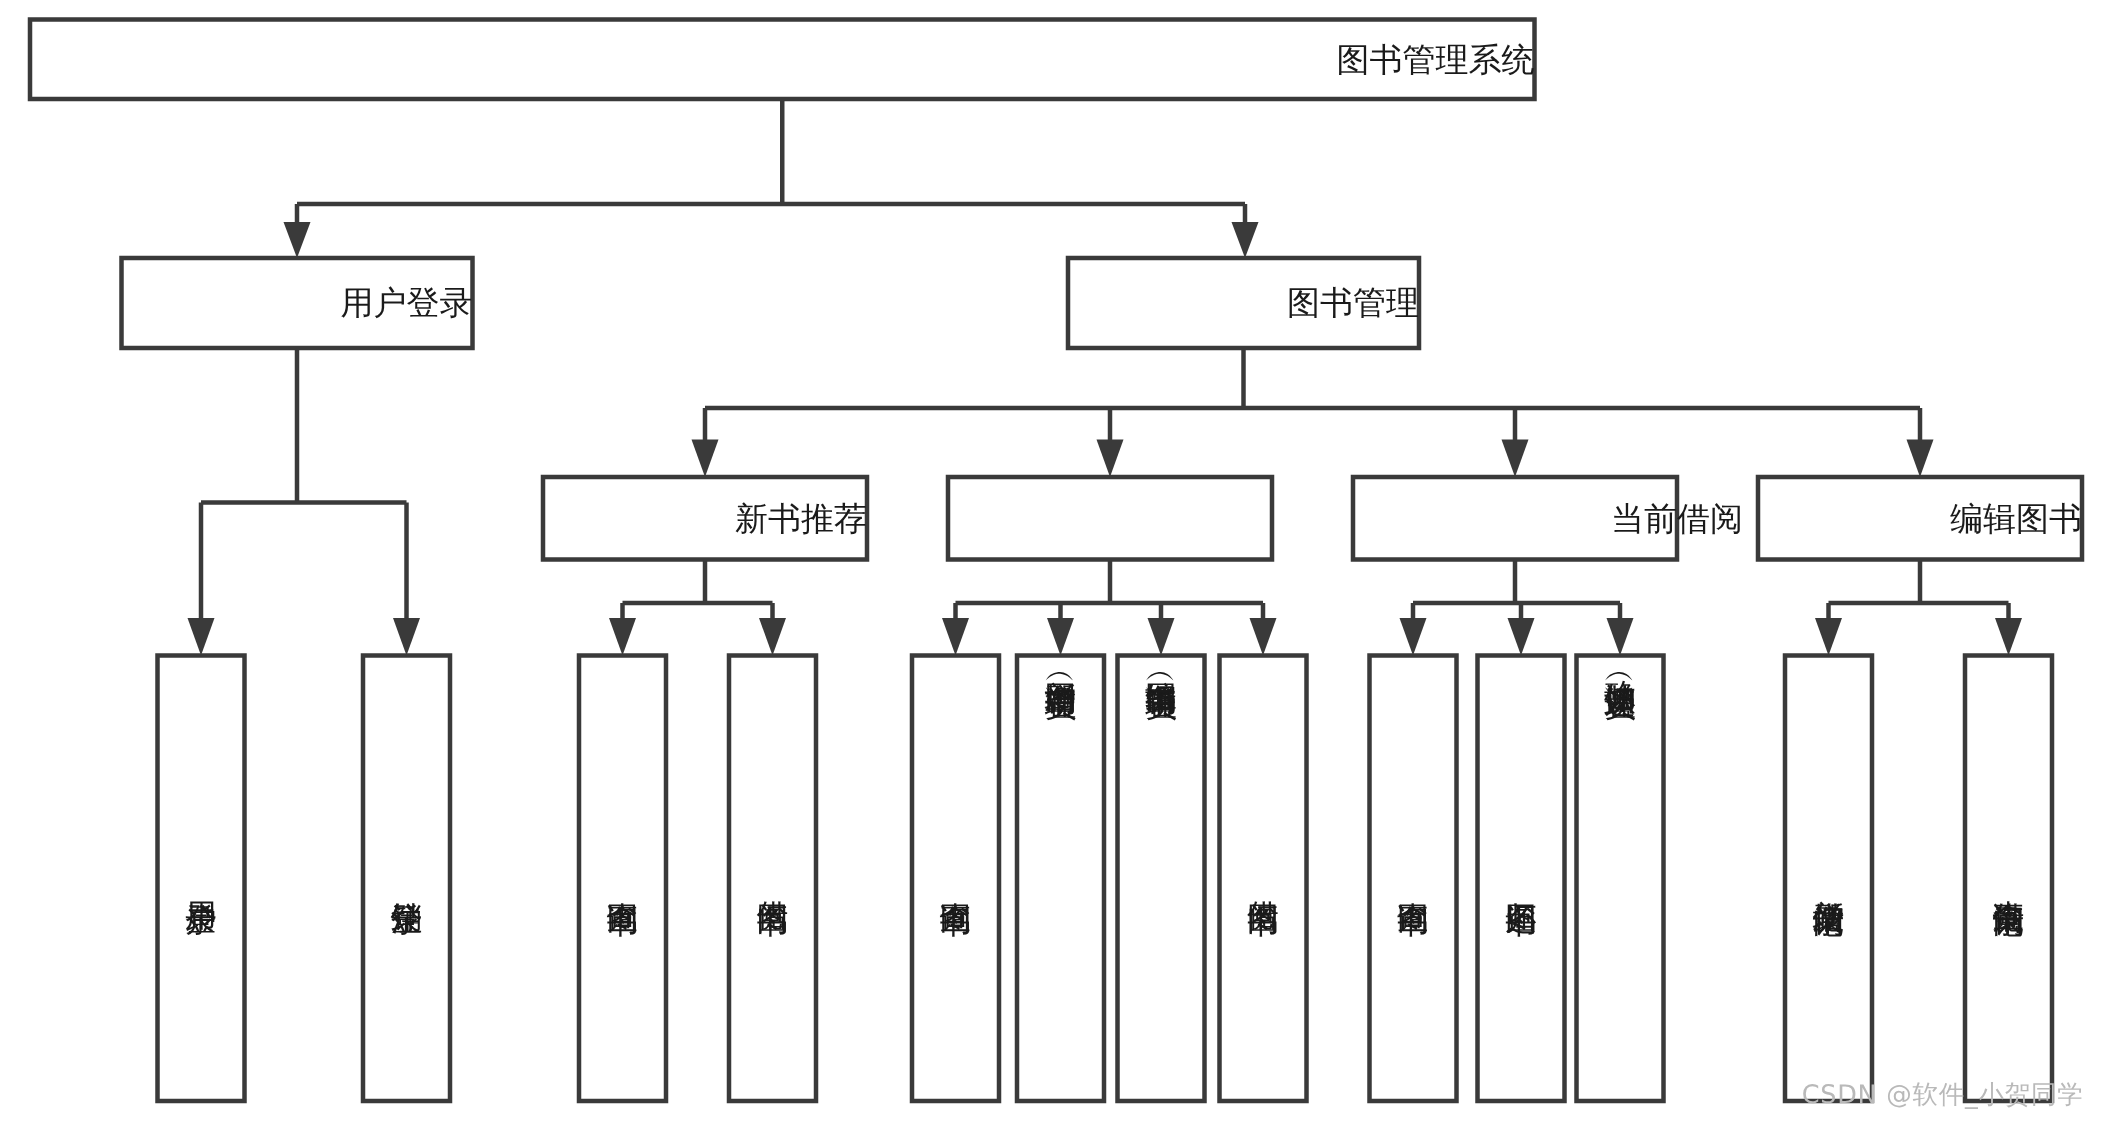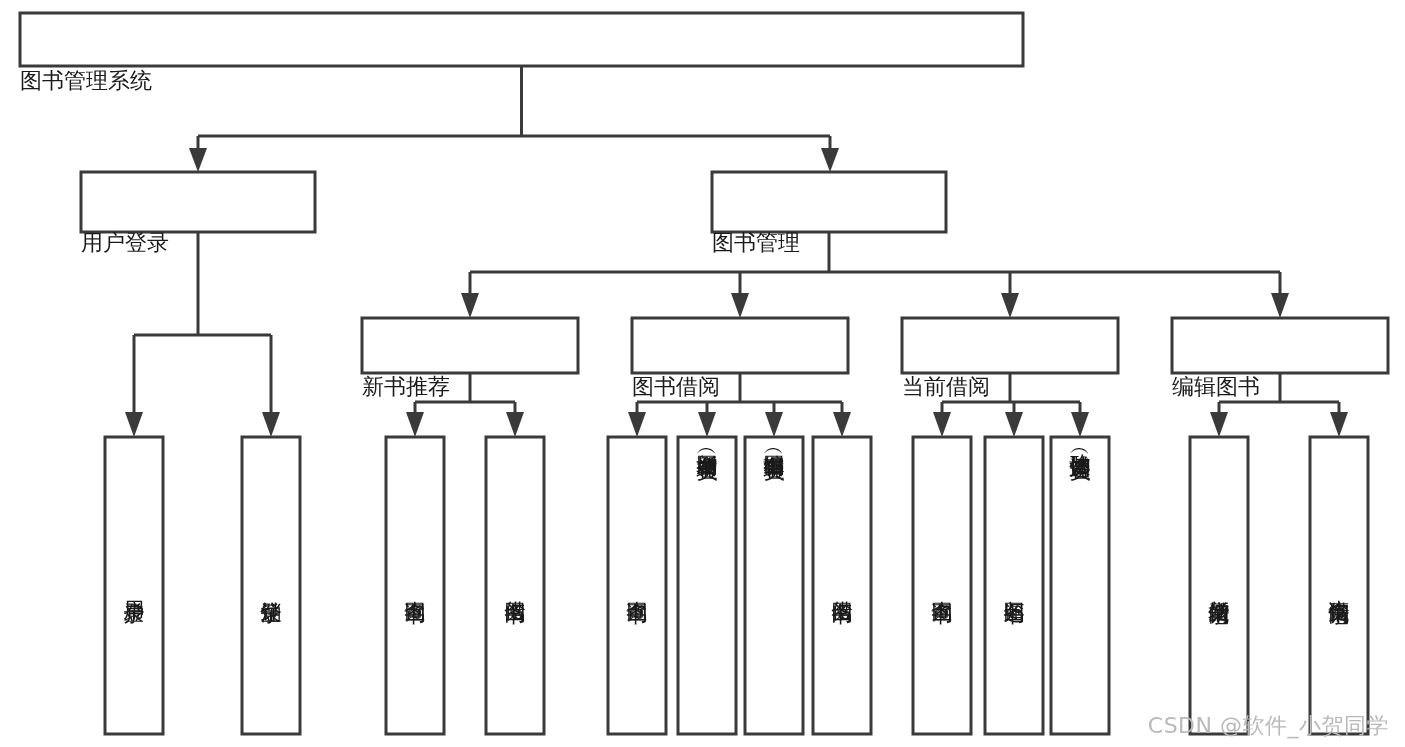--- a/index.html
+++ b/index.html
@@ -40,21 +40,21 @@
   }
   .arrow-head {
     fill: #3a3a3a;
     stroke: none;
   }
   .watermark {
     position: absolute;
     right: 16px;
     bottom: 6px;
     font-family: "DejaVu Sans", "Liberation Sans", sans-serif;
-    font-size: 22px;
+    font-size: 17px;
     color: #b9b9b9;
     white-space: nowrap;
     letter-spacing: 0.5px;
     user-select: none;
   }
   .vlabel-cell {
     position: absolute;
     display: flex;
     align-items: center;
     justify-content: center;
@@ -67,23 +67,22 @@
     font-size: 21px;
     line-height: 1.15;
     color: #1a1a1a;
     letter-spacing: 1px;
     white-space: nowrap;
   }
   .hlabel-cell {
     position: absolute;
     display: flex;
     align-items: center;
-    justify-content: flex-start;
+    justify-content: flex-end;
     pointer-events: none;
-    margin-top: 41px;
   }
   .hlabel-text {
     font-family: "DejaVu Sans", "Liberation Sans", sans-serif;
     font-size: 22px;
     color: #1a1a1a;
     white-space: nowrap;
   }
 </style>
 </head>
 <body>
@@ -188,24 +187,21 @@
   <div class="hlabel-cell" style="left:81px; top:172px; width:234px; height:60px;">
     <span class="hlabel-text">用户登录</span>
   </div>
   <div class="hlabel-cell" style="left:712px; top:172px; width:234px; height:60px;border-radius:23px;">
     <span class="hlabel-text">图书管理</span>
   </div>
 
   <div class="hlabel-cell" style="left:362px; top:318px; width:216px; height:55px;border-radius:15px;">
     <span class="hlabel-text">新书推荐</span>
   </div>
-  <div class="hlabel-cell" style="left:632px; top:318px; width:216px; height:55px;">
-    <span class="hlabel-text">图书借阅</span>
-  </div>
-  <div class="hlabel-cell" style="left:902px; top:318px; width:216px; height:55px;">
+  <div class="hlabel-cell" style="left:902px; top:318px; width:216px; height:55px;padding-left:44px;">
     <span class="hlabel-text">当前借阅</span>
   </div>
   <div class="hlabel-cell" style="left:1172px; top:318px; width:216px; height:55px;">
     <span class="hlabel-text">编辑图书</span>
   </div>
 
   <div class="vlabel-cell" style="left:105px; top:437px; width:58px; height:297px;">
     <span class="vlabel-text">用户登录</span>
   </div>
   <div class="vlabel-cell" style="left:242px; top:437px; width:58px; height:297px;">

